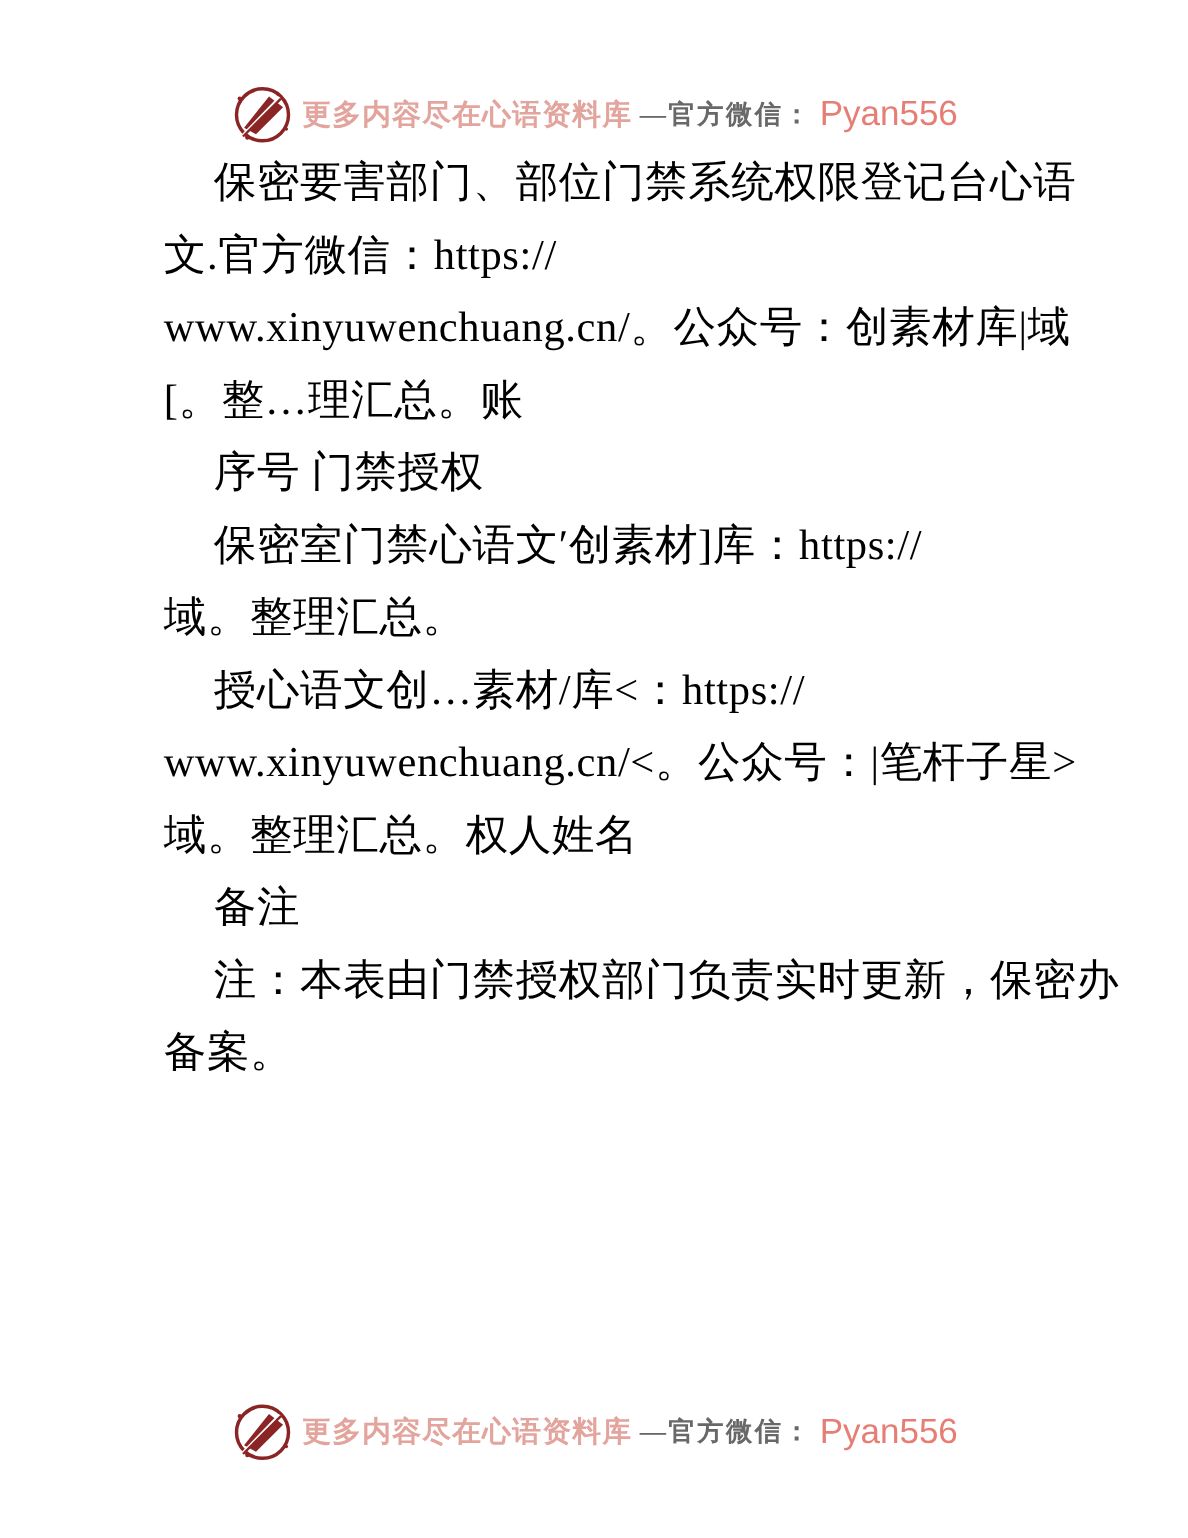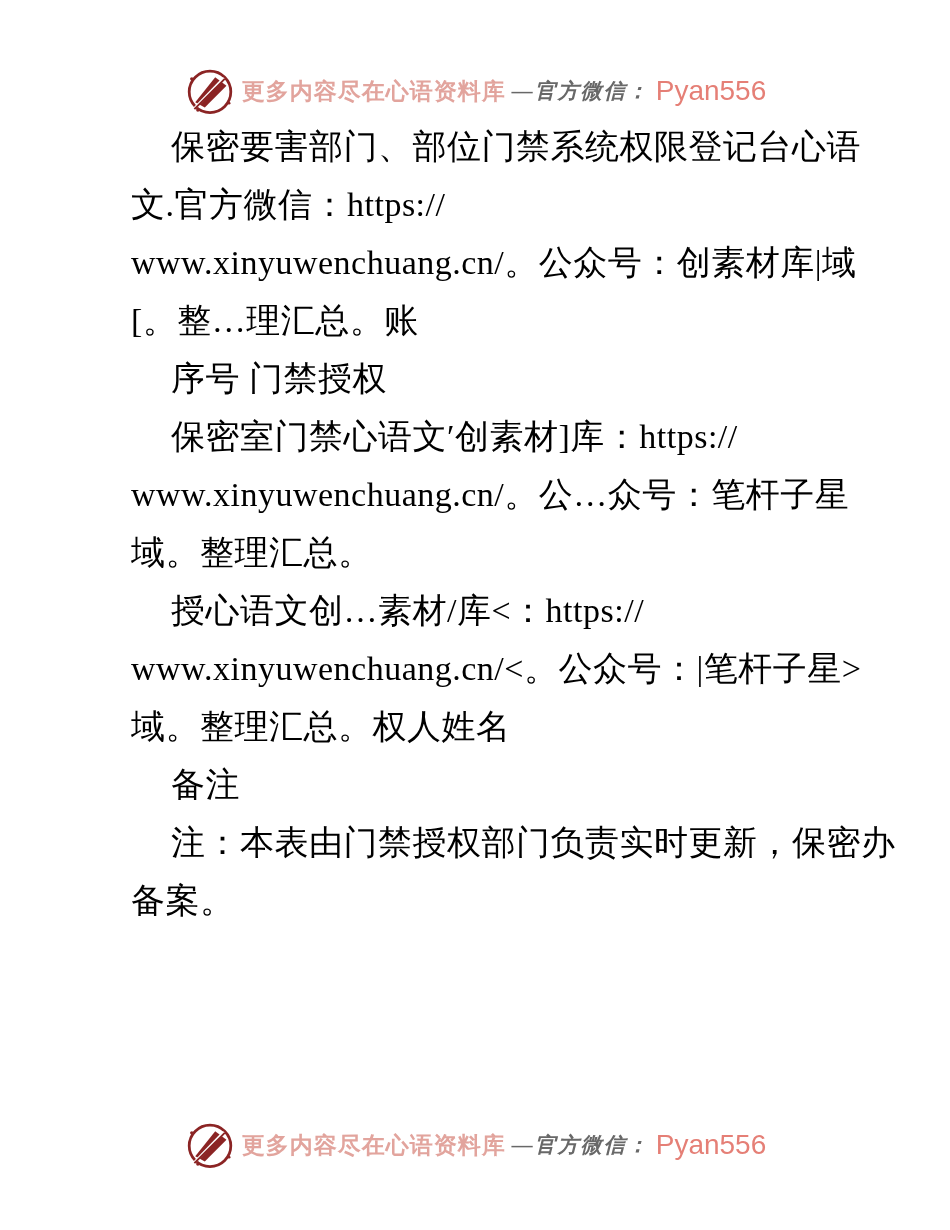--- a/index.html
+++ b/index.html
@@ -36,21 +36,20 @@
   }
   .wm-brand {
     color: var(--brand-color, #e2a49d);
     font-size: 23px;
     font-weight: bold;
     letter-spacing: 1px;
   }
   .wm-label {
     color: var(--label-color, #686868);
     font-size: 21px;
-    font-style: italic;
     font-weight: bold;
     letter-spacing: 2px;
   }
   .wm-id {
     color: var(--id-color, #e57f76);
     font-size: 28px;
     font-family: "Liberation Sans", "DejaVu Sans", sans-serif;
   }
 
   
@@ -92,21 +91,20 @@
     <span class="wm-id">Pyan556</span>
   </div>
 
   <div class="doc-body">
       <div class="doc-line indent">保密要害部门、部位门禁系统权限登记台心语</div>
       <div class="doc-line">文.官方微信：https://</div>
       <div class="doc-line">www.xinyuwenchuang.cn/。公众号：创素材库|域</div>
       <div class="doc-line">[。整…理汇总。账</div>
       <div class="doc-line indent">序号 门禁授权</div>
       <div class="doc-line indent">保密室门禁心语文′创素材]库：https://</div>
-      <div class="doc-line">www.xinyuwenchuang.cn/。公…众号：笔杆子星</div>
       <div class="doc-line">域。整理汇总。</div>
       <div class="doc-line indent">授心语文创…素材/库&lt;：https://</div>
       <div class="doc-line">www.xinyuwenchuang.cn/&lt;。公众号：|笔杆子星&gt;</div>
       <div class="doc-line">域。整理汇总。权人姓名</div>
       <div class="doc-line indent">备注</div>
       <div class="doc-line indent">注：本表由门禁授权部门负责实时更新，保密办</div>
       <div class="doc-line">备案。</div>
     </div>
 
   <div class="watermark bottom">

